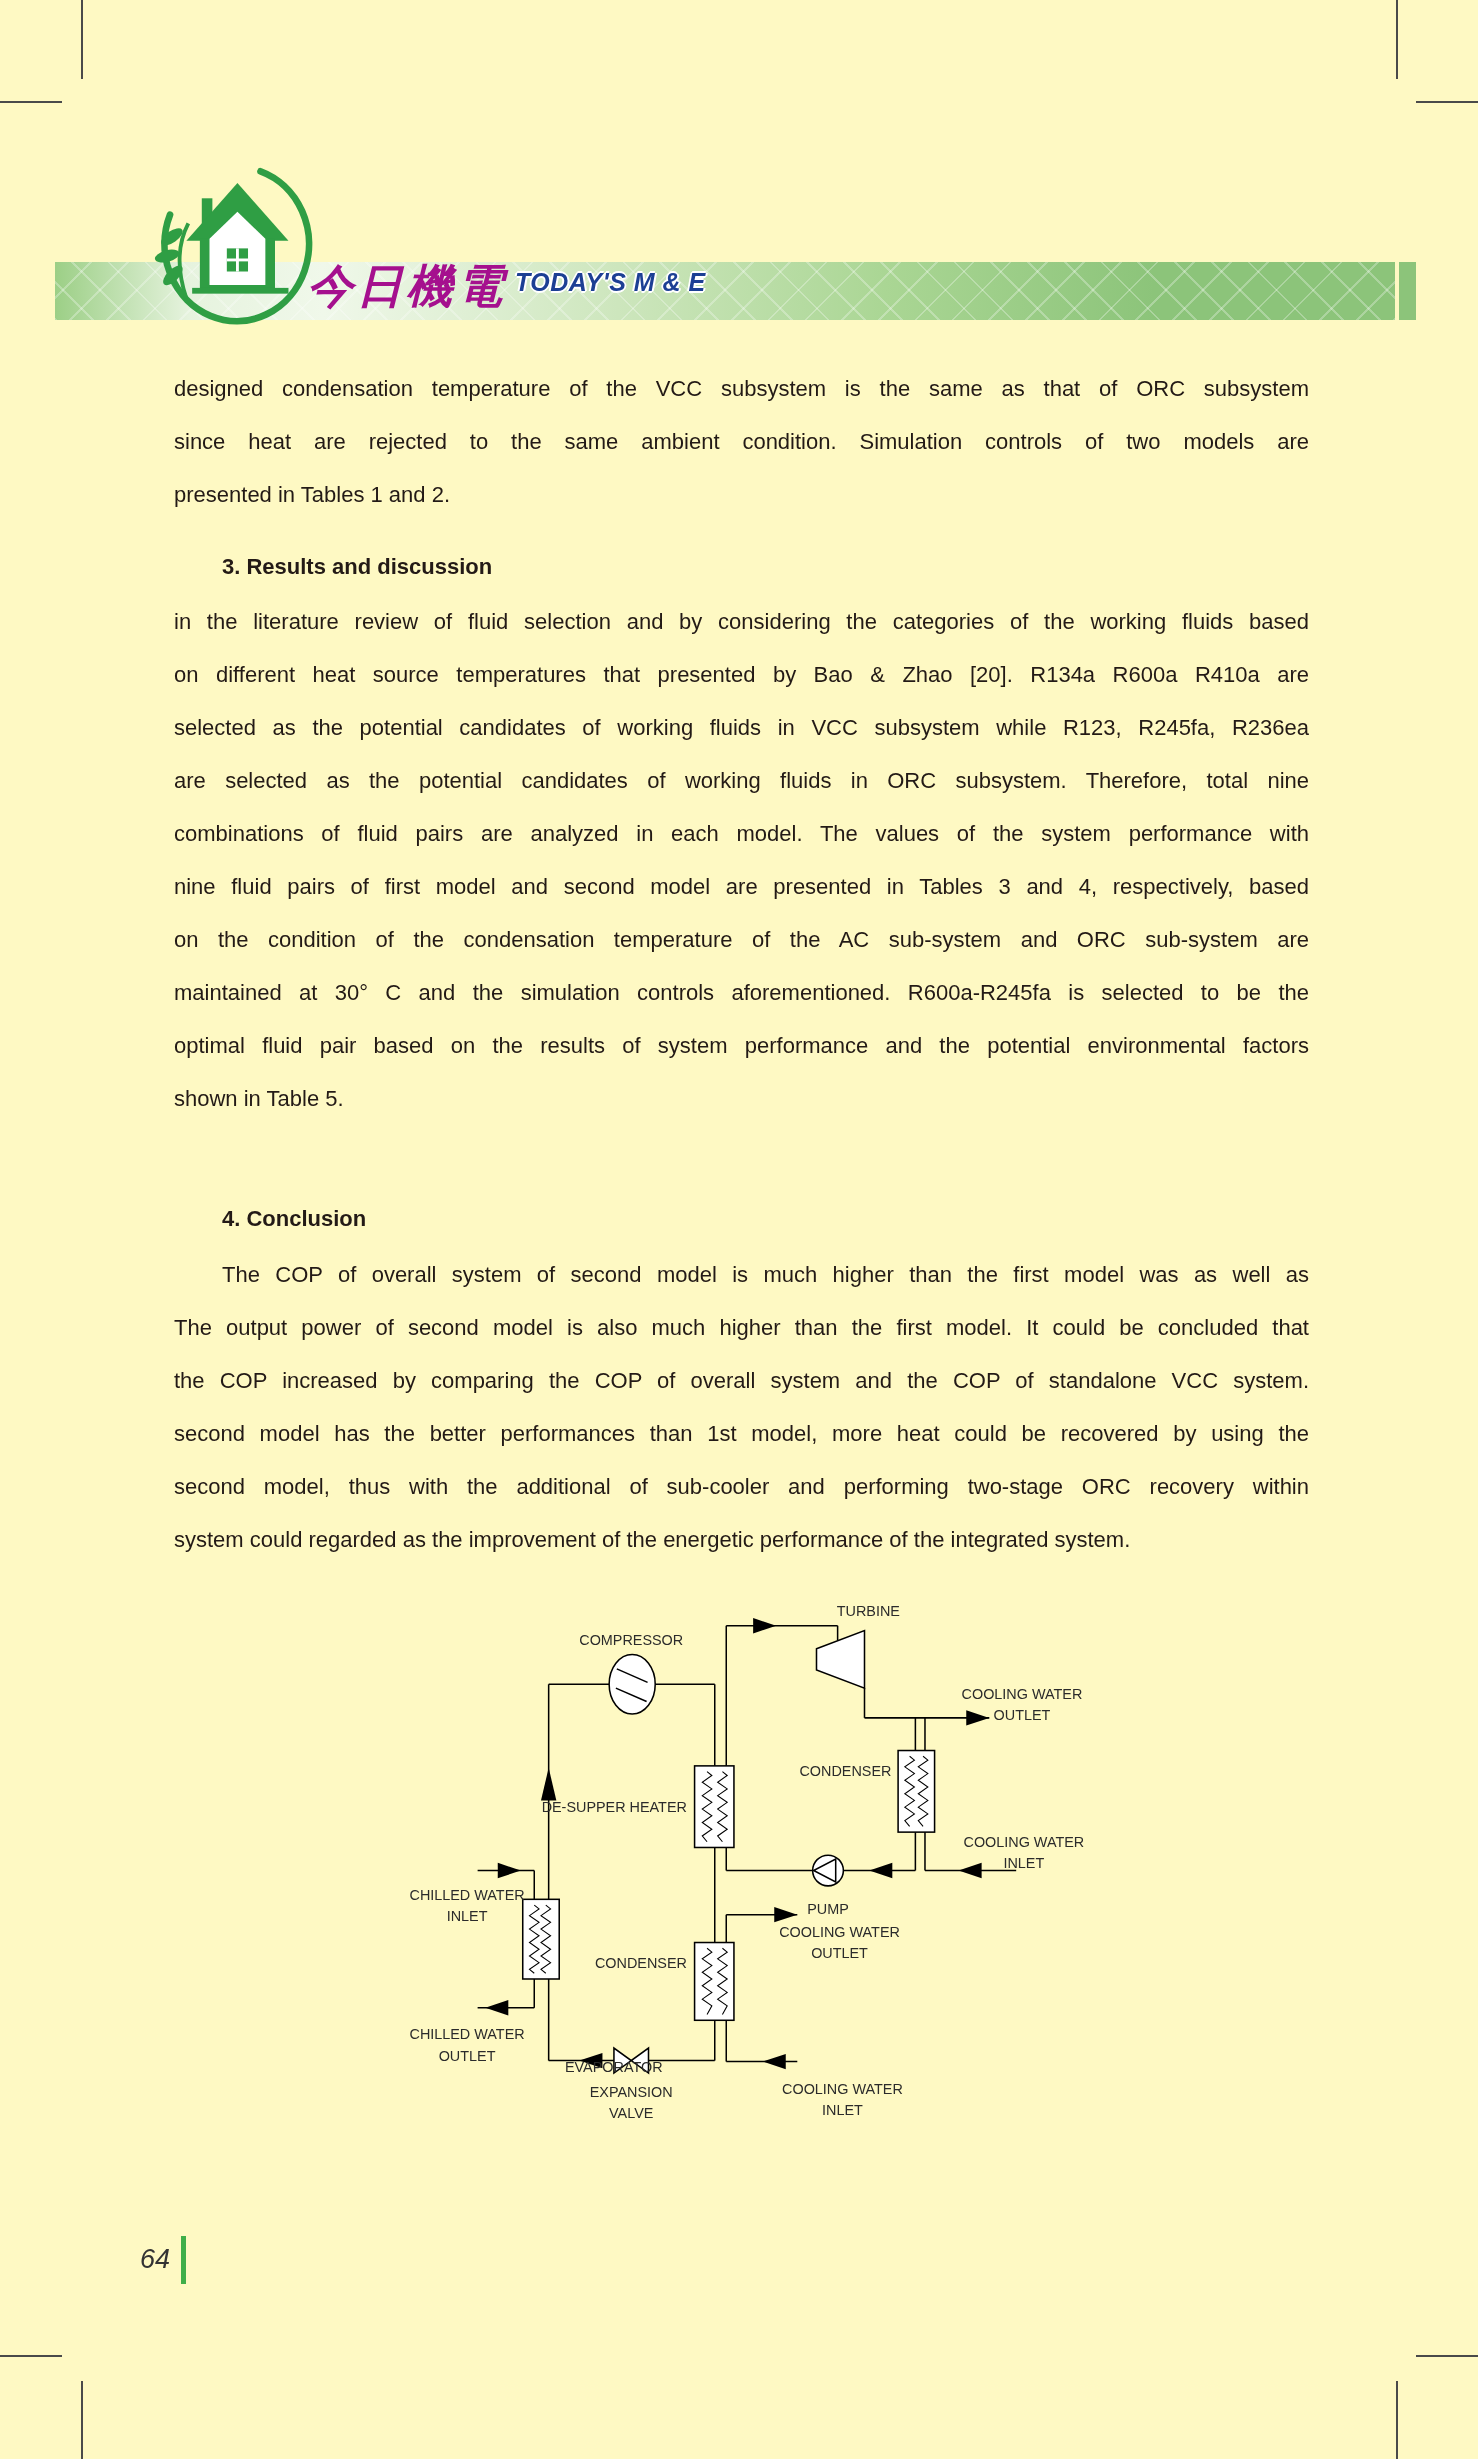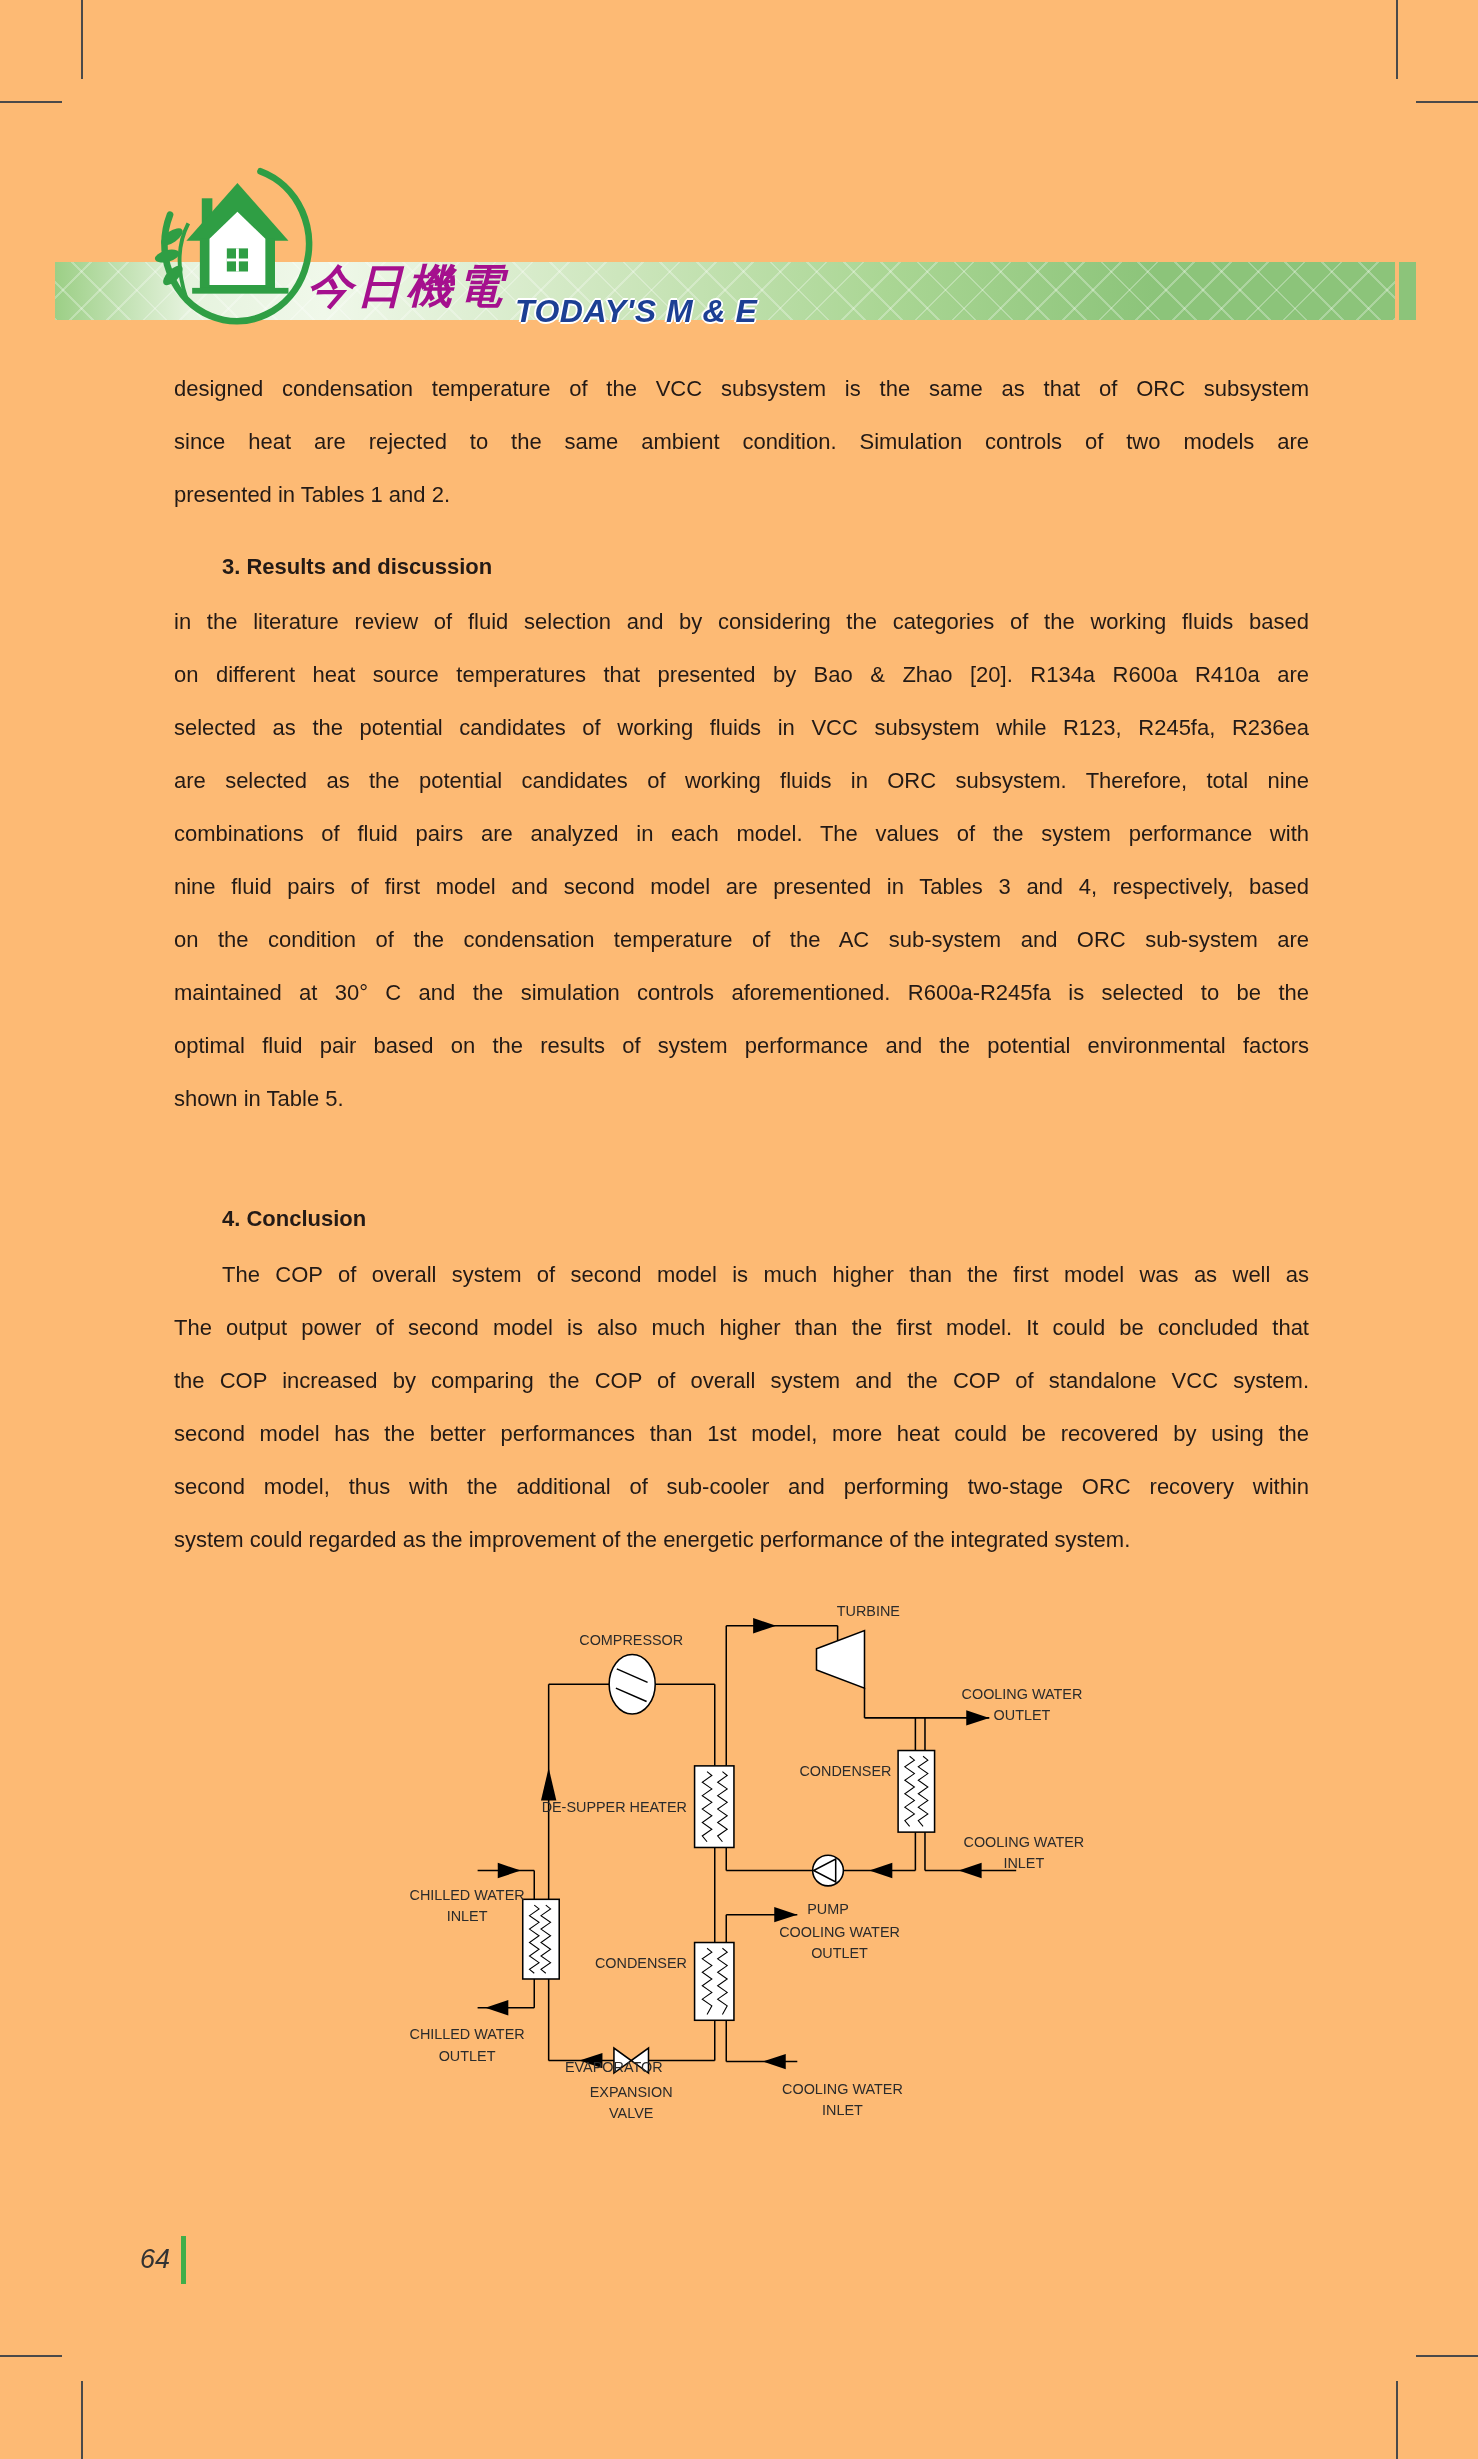--- a/index.html
+++ b/index.html
@@ -1,31 +1,31 @@
 <!DOCTYPE html>
 <html><head>
 <meta charset="utf-8">
 <style>
   html,body{margin:0;padding:0;background:#ffffff;}
-  #page{position:relative;width:1479px;height:2459px;background:#fdba74;overflow:hidden;
+  #page{position:relative;width:1479px;height:2459px;background:#fef9c3;overflow:hidden;
         font-family:"Liberation Sans", sans-serif;color:#231a16;}
   .abs{position:absolute;}
   
   .mark{position:absolute;background:#4a4a4a;}
   
   #header-bar{position:absolute;left:55px;top:262px;width:1340px;height:58px;
     background:
       repeating-linear-gradient(45deg, rgba(255,255,255,.28) 0 1.9px, rgba(255,255,255,0) 1.9px 26px),
       repeating-linear-gradient(-45deg, rgba(255,255,255,.28) 0 1.9px, rgba(255,255,255,0) 1.9px 26px),
       linear-gradient(90deg,#9ccf86 0%,#e6f3de 10%,#f0f8ea 20%,#cde6bd 42%,#aad694 62%,#8cc47a 82%,#8cc47a 100%);}
   #header-bar-stub{position:absolute;left:1399px;top:262px;width:17.3px;height:58px;background:#8cc47a;}
   #brand-cjk{position:absolute;left:307px;top:256px;width:202px;height:67px;
     font-family:"Liberation Serif", serif;font-size:46px;font-weight:bold;font-style:italic;
     color:#a5108e;letter-spacing:3.8px;white-space:nowrap;}
-  #brand-en{position:absolute;left:515px;top:293px;font-size:32px;font-weight:bold;font-style:italic;
+  #brand-en{position:absolute;left:515px;top:268px;font-size:25px;font-weight:bold;font-style:italic;
     color:#1c3f94;letter-spacing:0.5px;white-space:nowrap;
     text-shadow:-1.9px 0 #fff,1.9px 0 #fff,0 -1.9px #fff,0 1.9px #fff,-1px -1px #fff,1px 1px #fff;}
   
   .col{position:absolute;left:174px;width:1135px;}
   .line{height:53px;line-height:53px;font-size:22px;letter-spacing:0;
         text-align:justify;text-align-last:justify;white-space:normal;overflow:hidden;}
   .line.last{text-align:center;text-align-last:left;}
   .line.ind{padding-left:48px;}
   .heading{position:absolute;left:222px;font-size:22px;font-weight:bold;line-height:53px;height:53px;}
   

